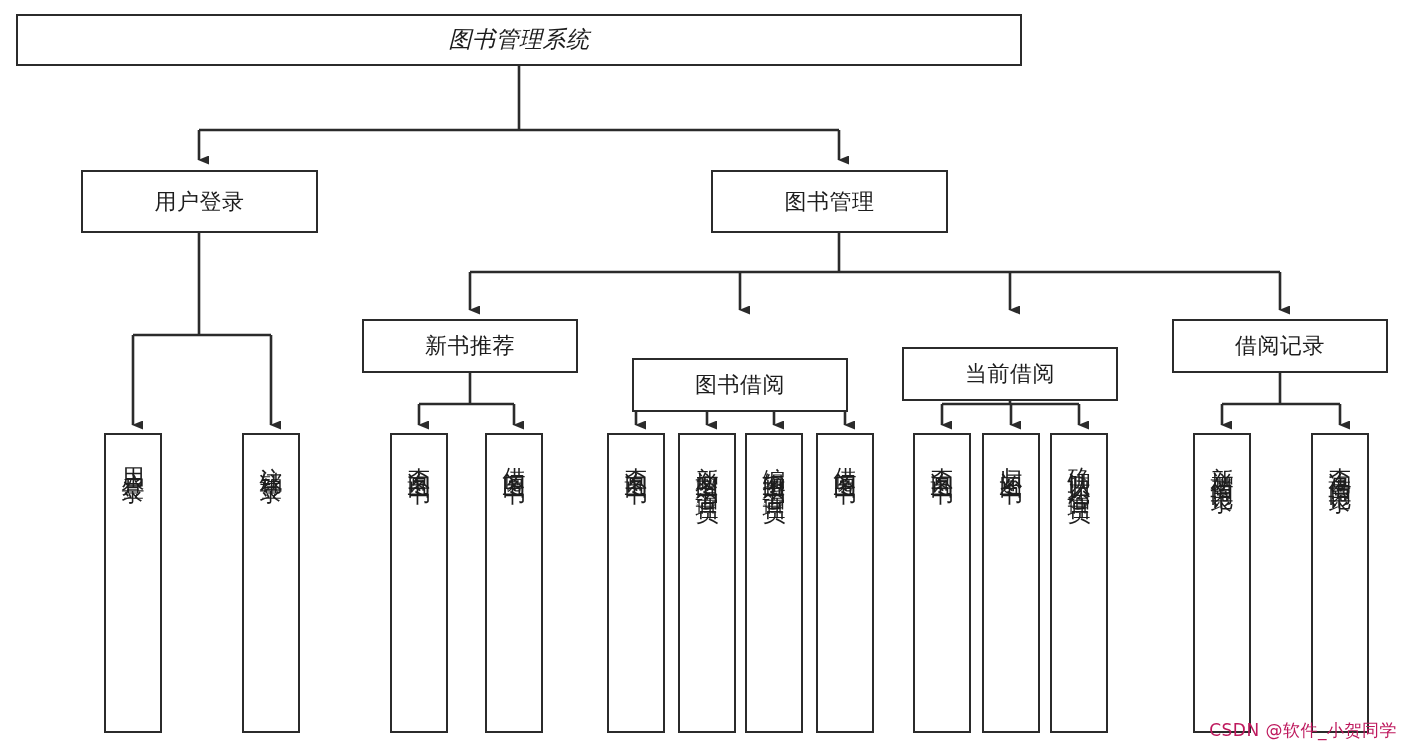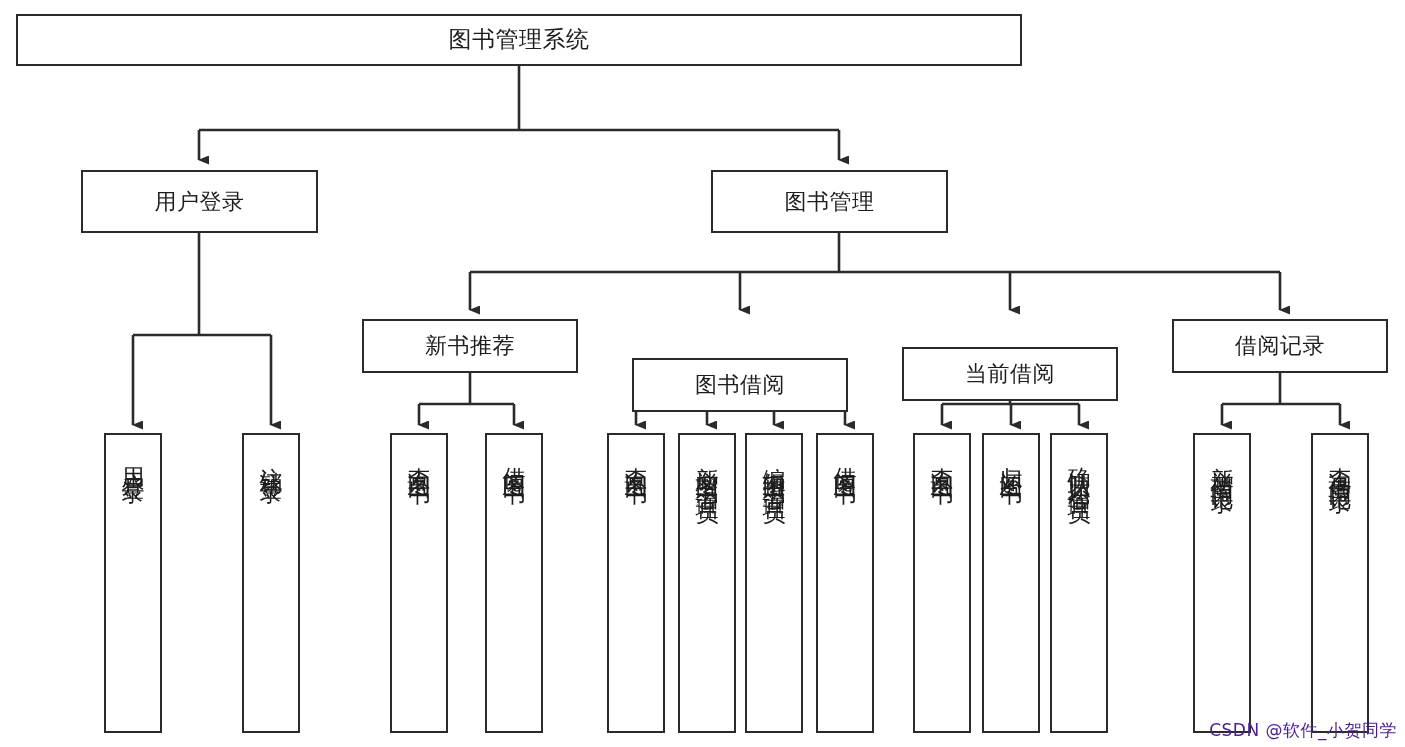--- a/index.html
+++ b/index.html
@@ -43,41 +43,42 @@
     line-height: 1.18;
     letter-spacing: 0.5px;
     white-space: pre-line;
   }
   
   .node.horizontal .node-label {
     font-size: 22px;
   }
   .node.root .node-label {
     font-size: 23px;
+    font-style: italic;
   }
   
   .node.vertical {
     align-items: flex-start;
     justify-content: center;
     padding-top: 14px;
   }
   .node.vertical .node-label {
     writing-mode: vertical-rl;
     text-orientation: upright;
     font-size: 23px;
     line-height: 1.0;
     letter-spacing: 5px;
     white-space: nowrap;
   }
   .watermark {
     position: absolute;
     right: 8px;
     bottom: 5px;
     font-size: 17px;
-    color: #4c1d95;
+    color: #be185d;
     letter-spacing: 0.5px;
     z-index: 5;
     white-space: nowrap;
   }
 </style>
 </head>
 <body>
 
 <div id="diagram-root">
 

